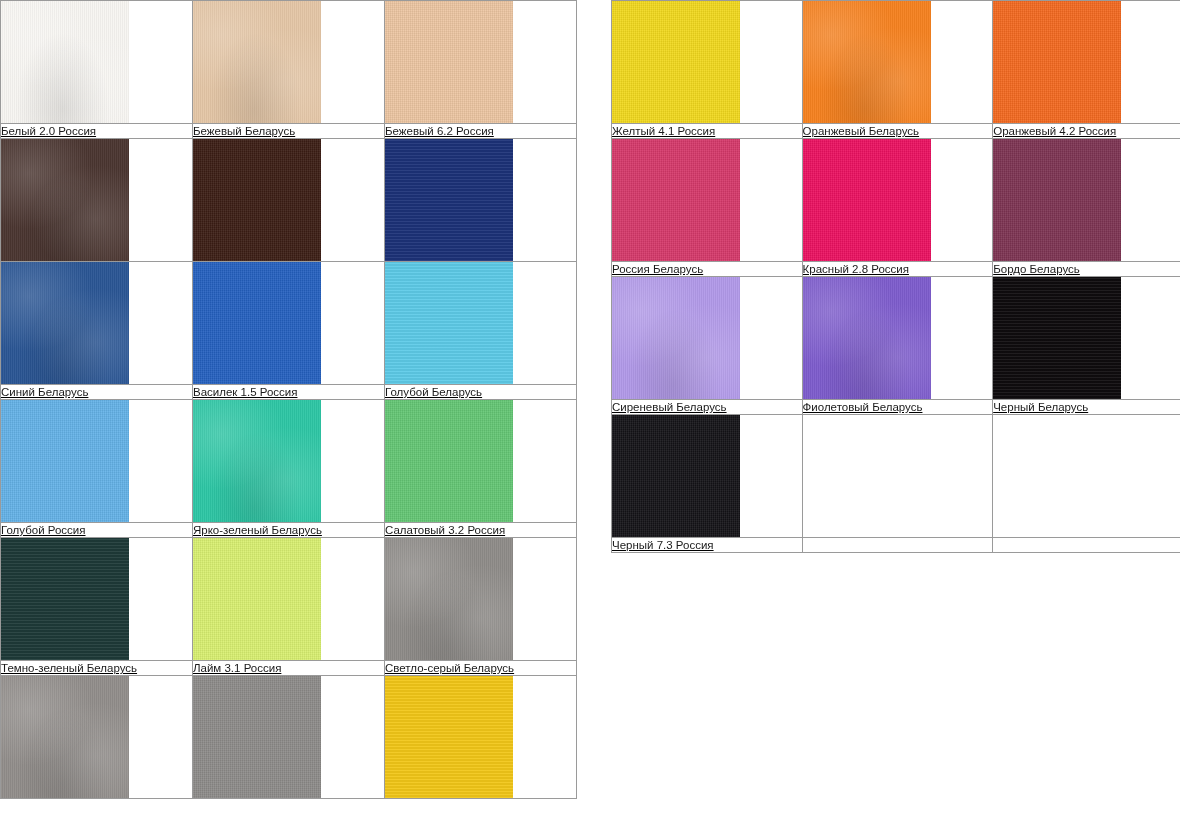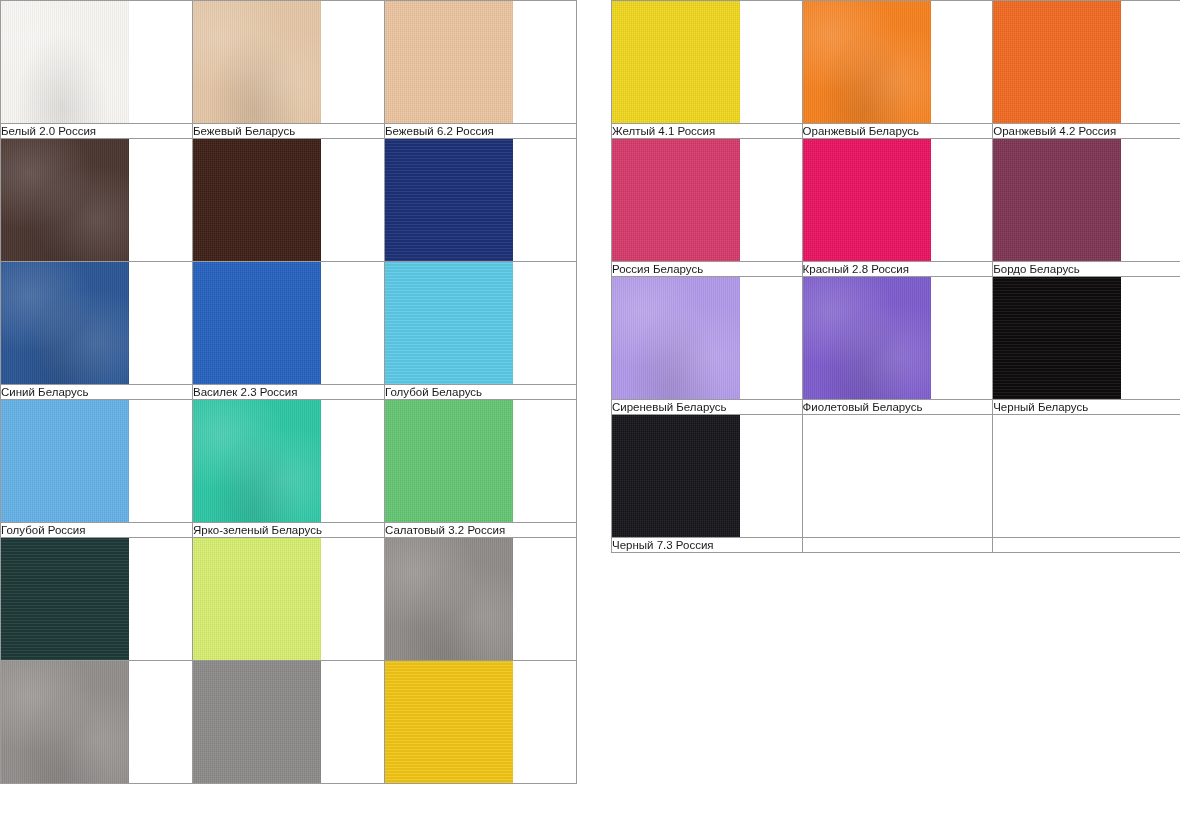--- a/index.html
+++ b/index.html
@@ -10,20 +10,21 @@
     overflow:hidden;
     position:relative;
   }
   .sheet{position:relative;width:1180px;height:833px;}
 
   .swatch-table{
     position:absolute;
     top:0;
     border-collapse:collapse;
     table-layout:fixed;
+    text-decoration:underline;
   }
   .swatch-table.left{left:0;width:573px;}
   .swatch-table.right{left:611px;width:569px;}
 
   .swatch-table td{
     border:1px solid #9a9a9a;
     padding:0;
     vertical-align:top;
     background:#ffffff;
   }
@@ -111,21 +112,21 @@
           </td>
           <td class="cell-swatch">
             <div class="chip wide tex" style="background-color: rgb(36, 96, 192);"></div>
           </td>
           <td class="cell-swatch">
             <div class="chip wide weave" style="background-color: rgb(94, 203, 232);"></div>
           </td>
         </tr>
         <tr>
           <td class="cell-label">Синий Беларусь</td>
-          <td class="cell-label">Василек 2.3 Россия</td>
+          <td class="cell-label">Василек 1.5 Россия</td>
           <td class="cell-label">Голубой Беларусь</td>
         </tr>
         <tr>
           <td class="cell-swatch">
             <div class="chip wide tex" style="background-color: rgb(99, 178, 232);"></div>
           </td>
           <td class="cell-swatch">
             <div class="chip wide mottle" style="background-color: rgb(45, 198, 164);"></div>
           </td>
           <td class="cell-swatch">
@@ -142,20 +143,25 @@
             <div class="chip wide weave" style="background-color: rgb(30, 58, 56);"></div>
           </td>
           <td class="cell-swatch">
             <div class="chip wide tex" style="background-color: rgb(217, 240, 112);"></div>
           </td>
           <td class="cell-swatch">
             <div class="chip wide mottle" style="background-color: rgb(142, 139, 136);"></div>
           </td>
         </tr>
         <tr>
+          <td class="cell-label">Темно-зеленый Беларусь</td>
+          <td class="cell-label">Лайм 3.1 Россия</td>
+          <td class="cell-label">Светло-серый Беларусь</td>
+        </tr>
+        <tr>
           <td class="cell-swatch">
             <div class="chip wide mottle" style="background-color: rgb(145, 141, 138);"></div>
           </td>
           <td class="cell-swatch">
             <div class="chip wide tex" style="background-color: rgb(141, 139, 137);"></div>
           </td>
           <td class="cell-swatch">
             <div class="chip wide weave" style="background-color: rgb(242, 199, 24);"></div>
           </td>
         </tr>

